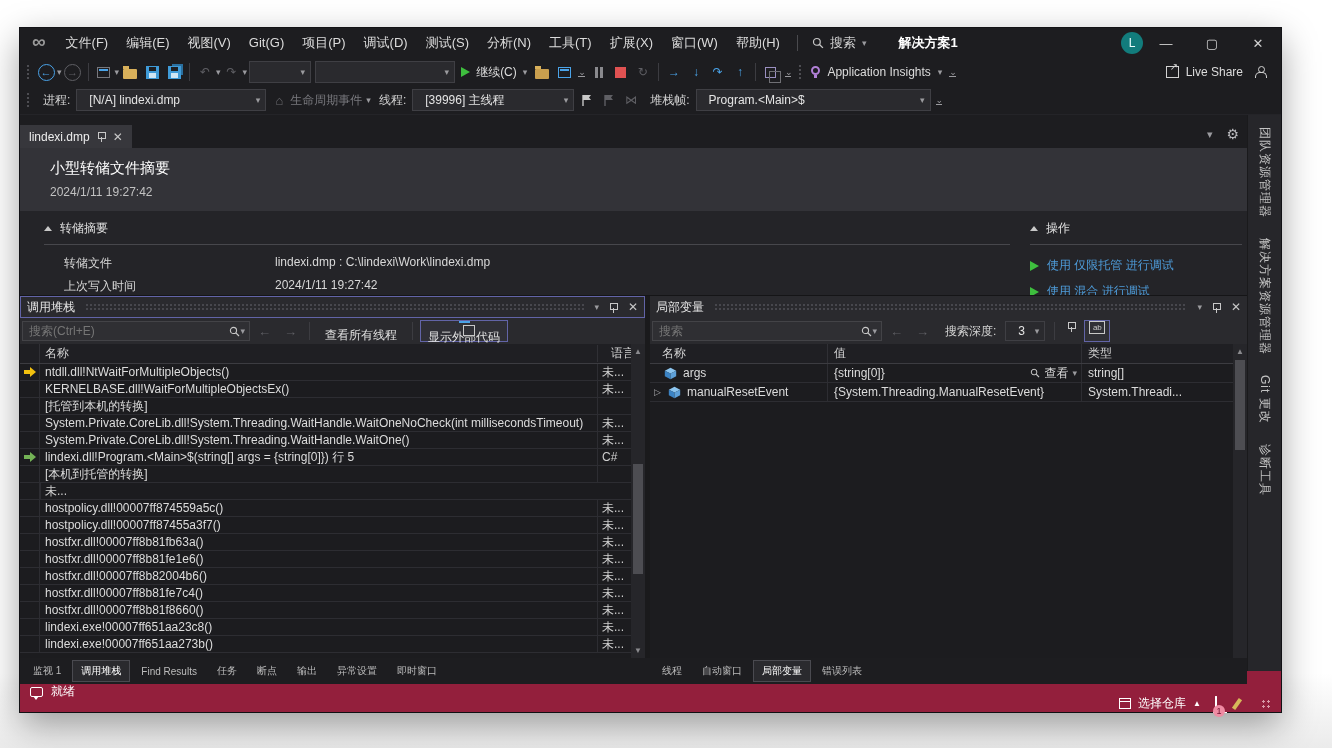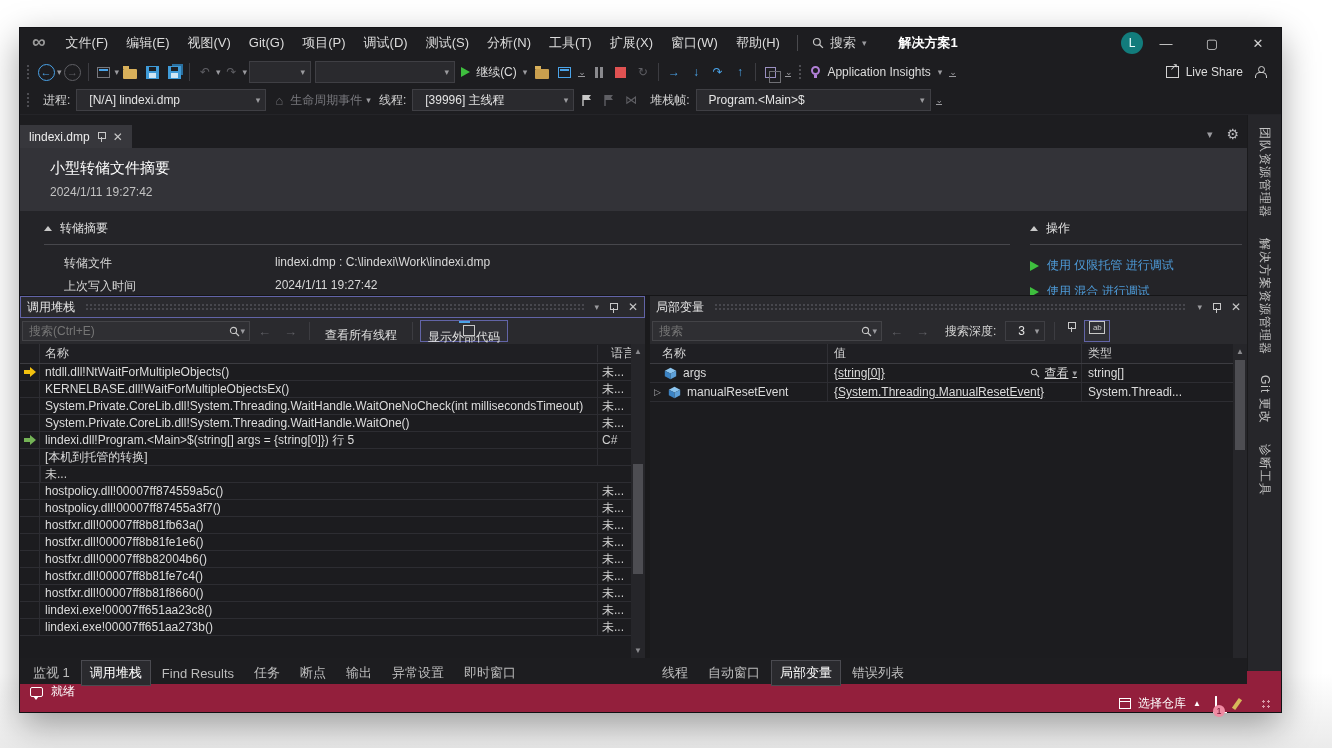--- a/index.html
+++ b/index.html
@@ -144,27 +144,27 @@
     border-top:5px solid transparent; border-bottom:5px solid transparent; }
   .marker.current { --mc:#f2c10f; } .marker.caller { --mc:#74b356; }
   .vscroll { position:absolute; top:0; right:0; bottom:0; width:14px; background:#26262a; color:#8a8a8e; }
   .vs-up,.vs-dn { position:absolute; left:0; right:0; text-align:center; font-size:8px; }
   .vs-up{ top:3px; } .vs-dn{ bottom:3px; }
   .vs-thumb { position:absolute; left:2px; right:2px; background:#4d4d52; }
 
   .lv-row { height:19px; display:flex; align-items:center; border-bottom:1px solid #2d2d32; color:#dcdcdc; font-size:12px; }
   .lv-name { width:178px; display:flex; align-items:center; gap:6px; padding-left:14px; align-self:stretch; border-right:1px solid #2d2d32; }
   .expander { color:#a8a8ac; font-size:9px; margin-left:-10px; width:8px; }
-  .lv-value { flex:1; display:flex; align-items:center; padding:0 4px 0 6px; align-self:stretch;text-decoration:underline; }
+  .lv-value { flex:1; display:flex; align-items:center; padding:0 4px 0 6px; align-self:stretch; }
   .lv-vtext { flex:1; white-space:nowrap; overflow:hidden; }
   .view-btn { display:flex; align-items:center; gap:4px; color:#d8d8d8; }
   .lv-type { width:152px; align-self:stretch; display:flex; align-items:center; border-left:1px solid #2d2d32; padding-left:6px; white-space:nowrap; overflow:hidden; }
 
   
-  .bottom-tabs { flex:0 0 26px; position:relative; background:#1d1d20; font-size:13px; color:#bcbcbc; }
+  .bottom-tabs { flex:0 0 26px; position:relative; background:#1d1d20; font-size:10px; color:#bcbcbc; }
   .btgroup { position:absolute; top:2px; display:flex; align-items:center; }
   .btg-left { left:4px; } .btg-right { left:633px; }
   .btab { padding:3px 8px; margin-right:2px; border:1px solid transparent; white-space:nowrap; }
   .btab.active { border-color:#4a4a50; background:#2a2a2e; color:#ffffff; }
 
   
   .statusbar { flex:0 0 28px; background:var(--status-bar,#931f3c); display:flex; align-items:center;
     color:#ffffff; font-size:12px; padding:0 10px; gap:8px; }
   .bubble { width:13px; height:10px; border:1px solid #ffffff; border-radius:2px; position:relative; }
   .bubble::after { content:""; position:absolute; bottom:-4px; left:2px; border-left:3px solid transparent;
@@ -453,20 +453,28 @@
 
               <div class="cs-row">
                 <span class="cs-gutter">
                   
                   
                 </span>
                 <span class="cs-frame">KERNELBASE.dll!WaitForMultipleObjectsEx()</span>
                 <span class="cs-lang">未...</span>
               </div>
 
+              <div class="cs-row">
+                <span class="cs-gutter">
+                  
+                  
+                </span>
+                <span class="cs-frame">[托管到本机的转换]</span>
+                <span class="cs-lang"></span>
+              </div>
 
               <div class="cs-row">
                 <span class="cs-gutter">
                   
                   
                 </span>
                 <span class="cs-frame">System.Private.CoreLib.dll!System.Threading.WaitHandle.WaitOneNoCheck(int millisecondsTimeout)</span>
                 <span class="cs-lang">未...</span>
               </div>
 

